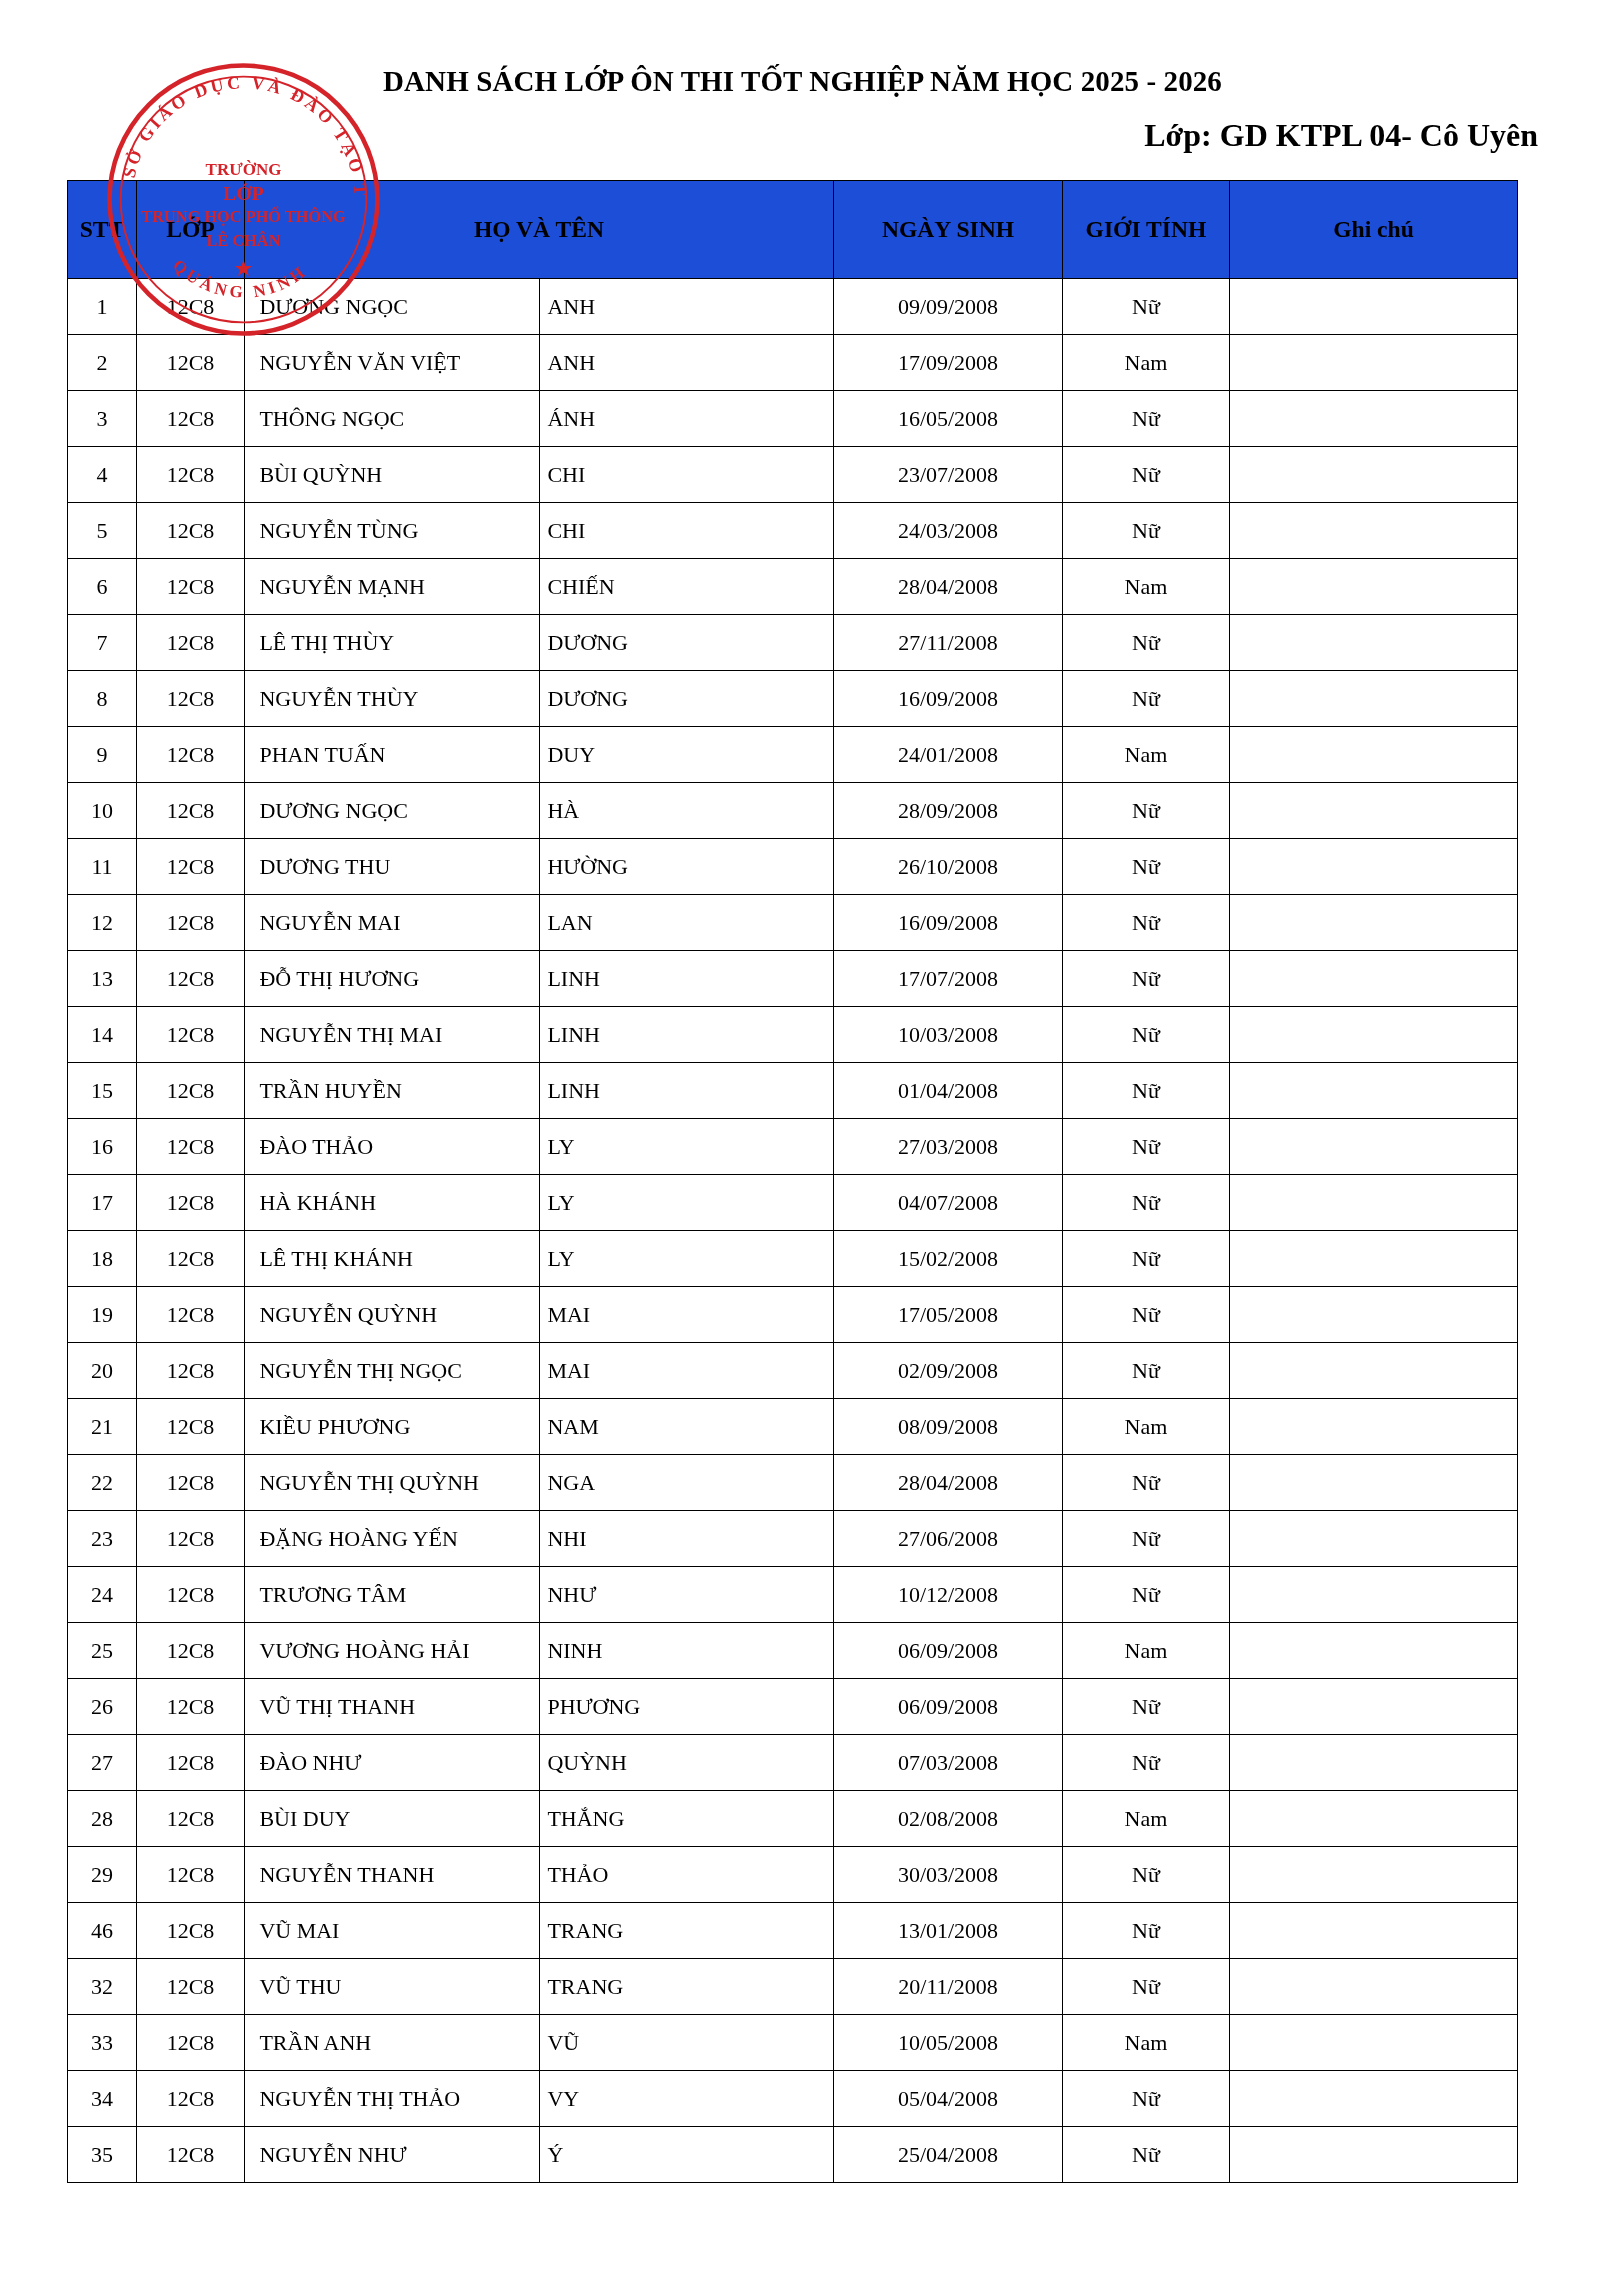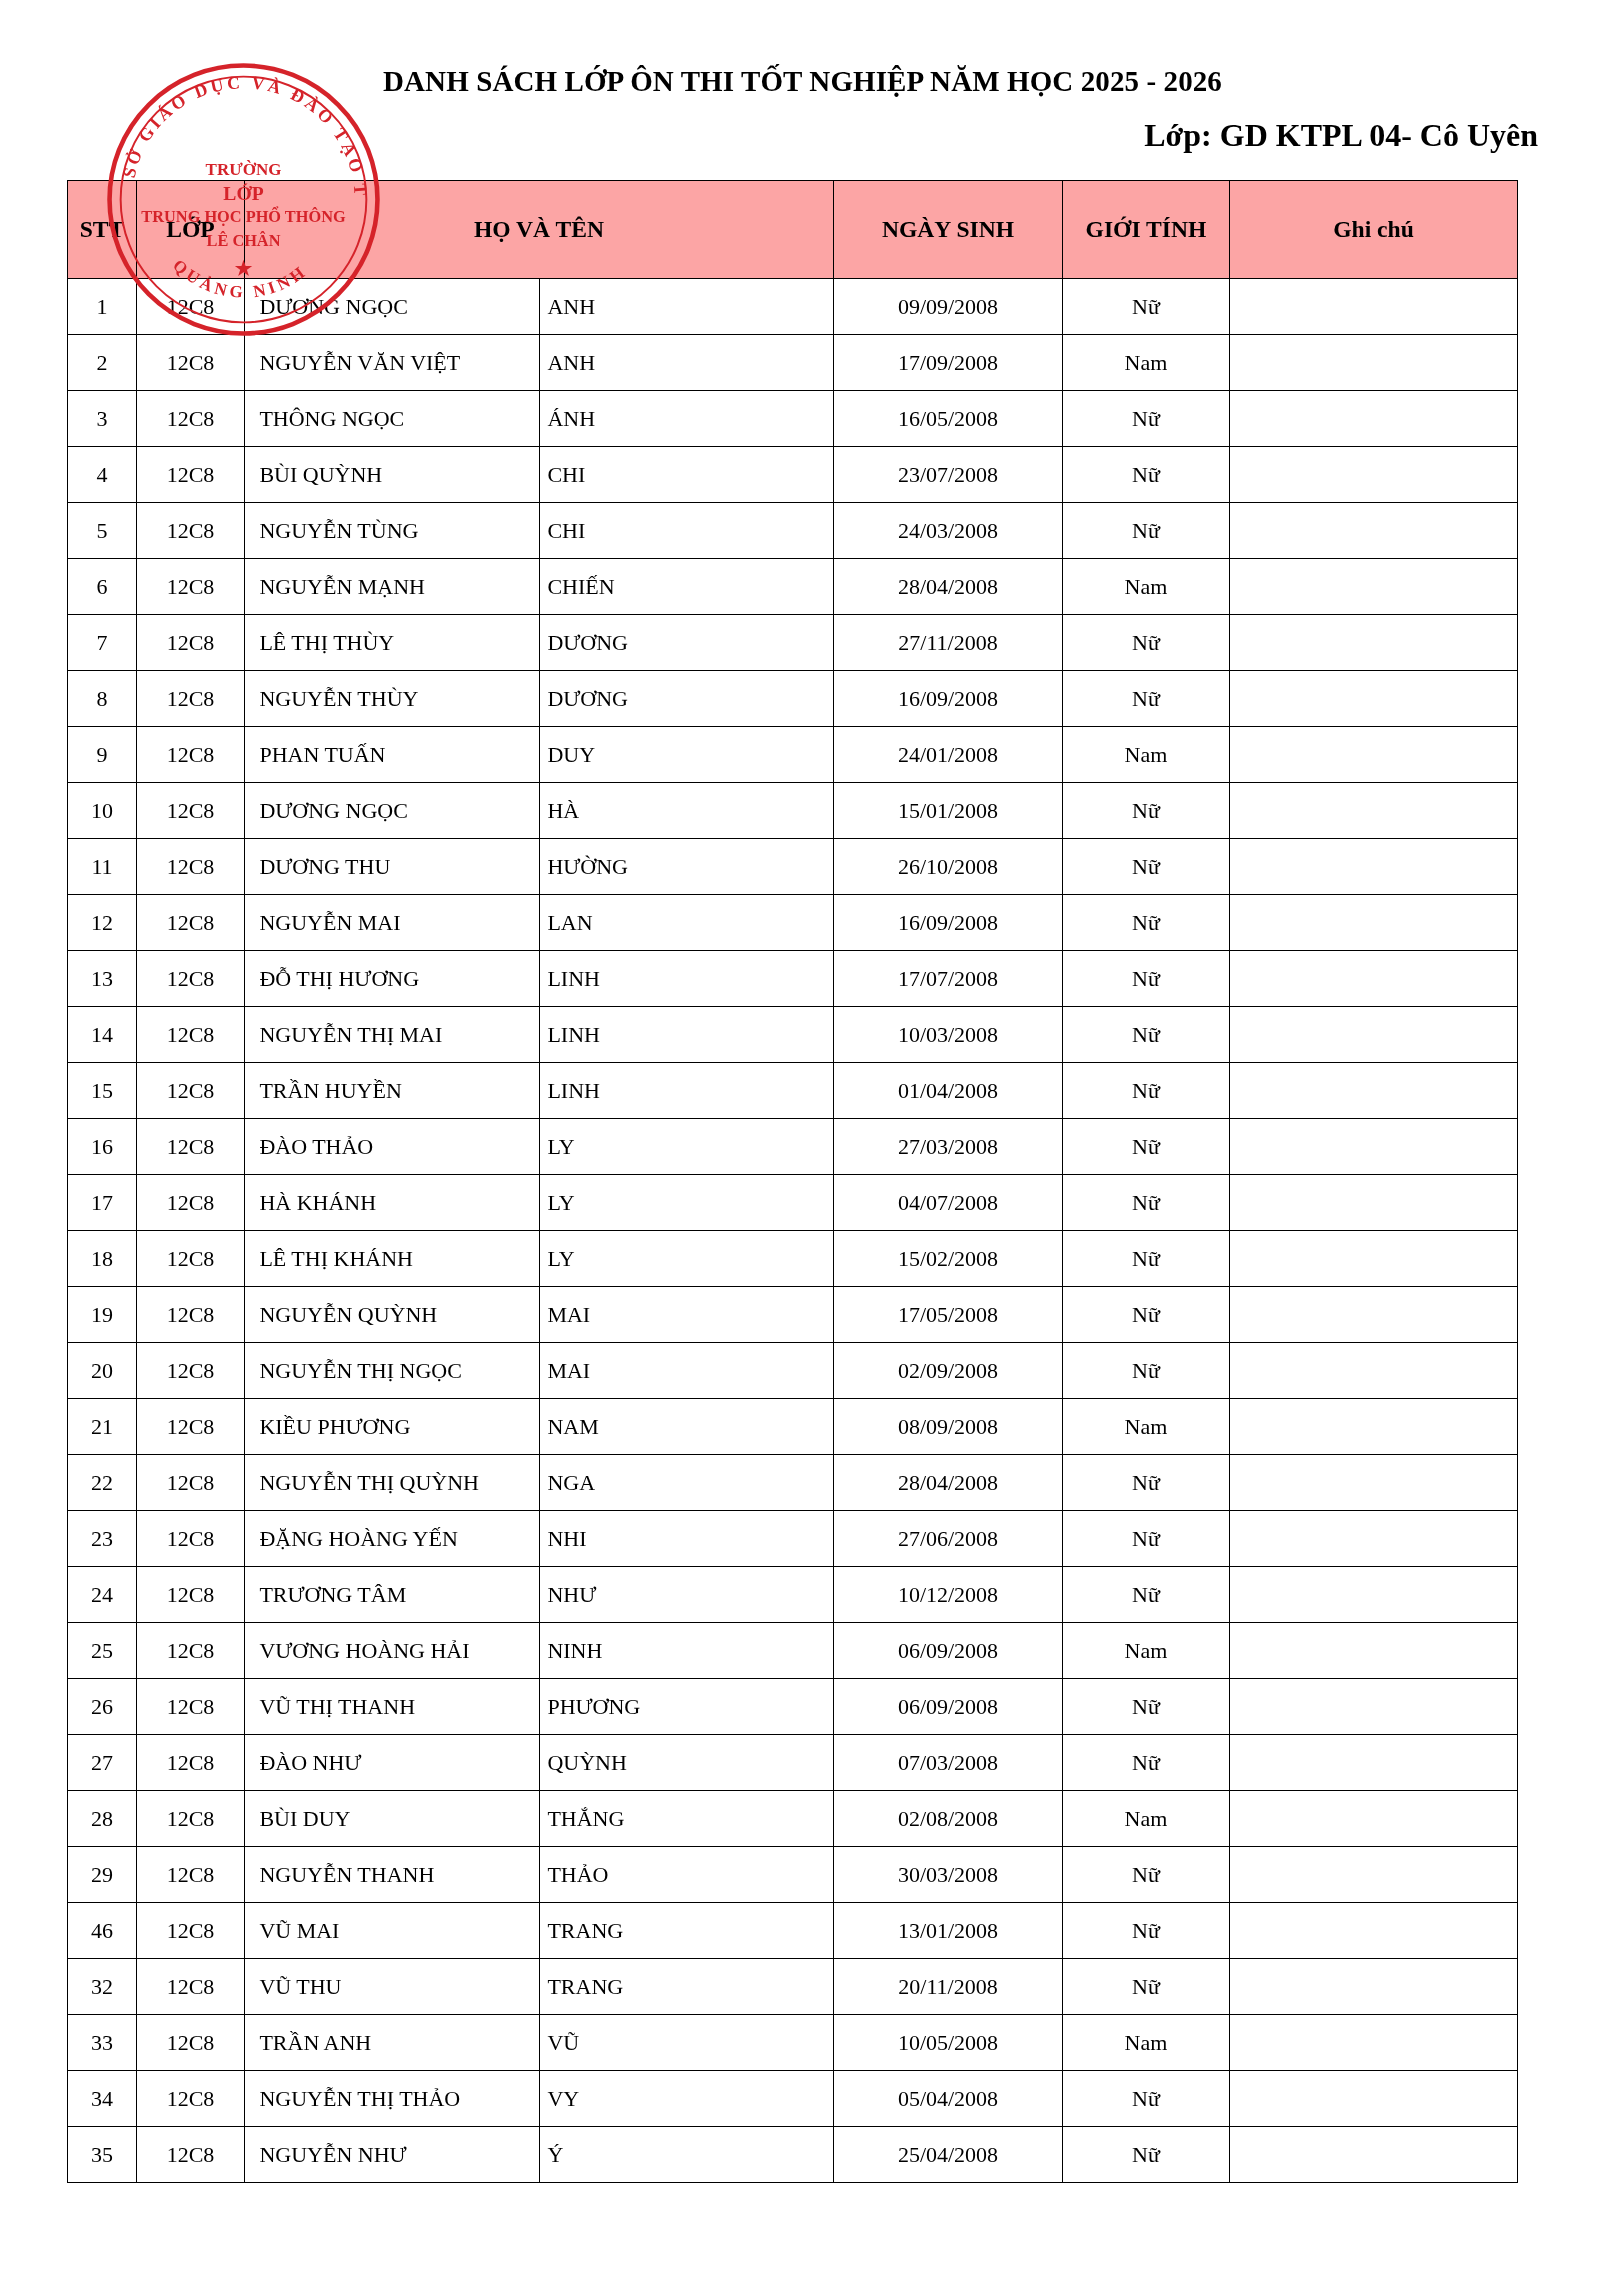--- a/index.html
+++ b/index.html
@@ -48,21 +48,21 @@
     font-weight: normal;
     padding: 0;
     height: 56px;
     vertical-align: middle;
   }
   table.roster thead th {
     font-weight: bold;
     font-size: 23.6px;
     text-align: center;
     height: 98px;
-    background: #fca5a5;
+    background: #1d4ed8;
   }
   .c-stt   { width: 69px; text-align: center; }
   .c-lop   { width: 108px; text-align: center; }
   .c-ho    { width: 396px; text-align: left; padding-left: 14.4px !important; }
   .c-ten   { width: 196px; text-align: left; padding-left: 7.9px !important; }
   .c-ns    { width: 229px; text-align: center; }
   .c-gt    { width: 167px; text-align: center; }
   .c-gc    { width: 288px; text-align: left; }
   th.h-name { text-align: center; }
   
@@ -180,21 +180,21 @@
           <td class="c-ten">DUY</td>
           <td class="c-ns">24/01/2008</td>
           <td class="c-gt">Nam</td>
           <td class="c-gc"></td>
         </tr>
         <tr>
           <td class="c-stt">10</td>
           <td class="c-lop">12C8</td>
           <td class="c-ho">DƯƠNG NGỌC</td>
           <td class="c-ten">HÀ</td>
-          <td class="c-ns">15/01/2008</td>
+          <td class="c-ns">28/09/2008</td>
           <td class="c-gt">Nữ</td>
           <td class="c-gc"></td>
         </tr>
         <tr>
           <td class="c-stt">11</td>
           <td class="c-lop">12C8</td>
           <td class="c-ho">DƯƠNG THU</td>
           <td class="c-ten">HƯỜNG</td>
           <td class="c-ns">26/10/2008</td>
           <td class="c-gt">Nữ</td>

